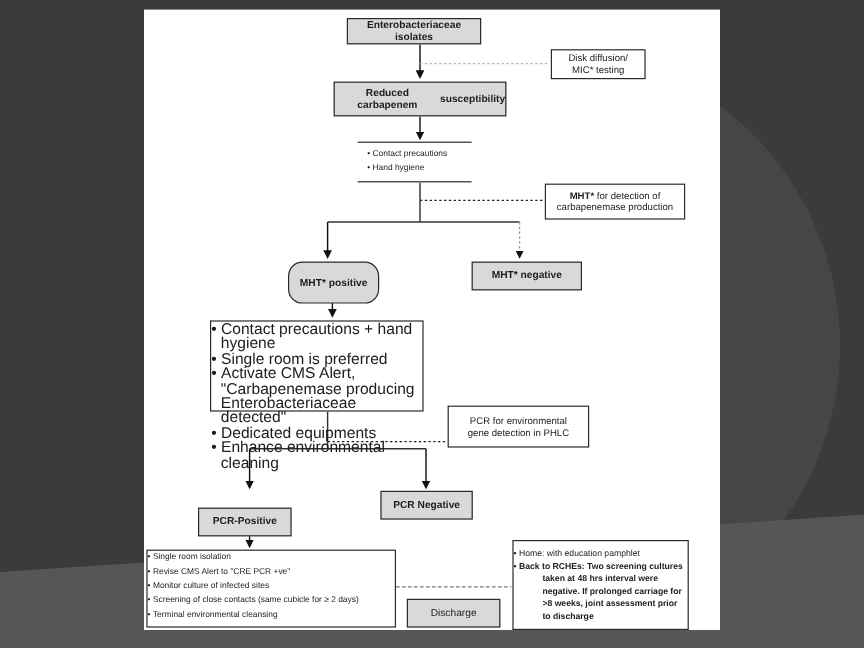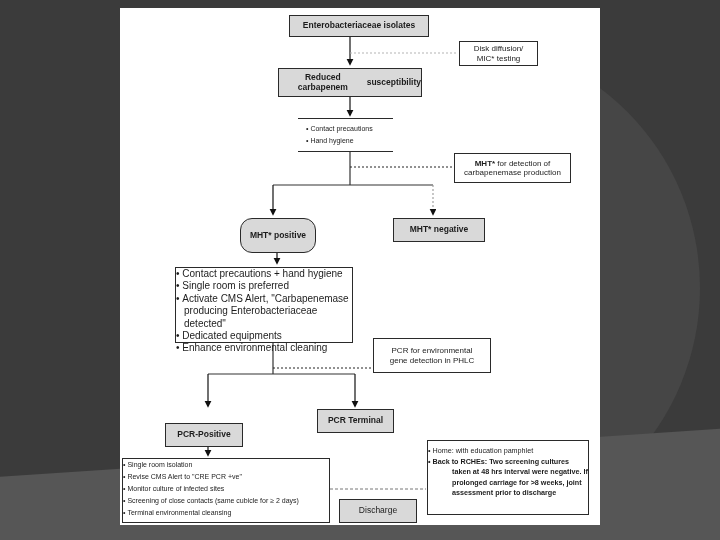--- a/index.html
+++ b/index.html
@@ -37,21 +37,21 @@
     border-bottom:1px solid var(--border,#2a2a2a);
   }
   ul.bullets{margin:0;padding:0;list-style:none;text-align:left;}
   ul.bullets li{padding-left:8px;text-indent:-8px;}
   ul.bullets li::before{content:"•\00a0";}
   ul.bullets li.hang{padding-left:24px;text-indent:-24px;font-weight:bold;}
   .f85{font-size:8.5px;}
   .f8{font-size:8px;}
   .f7{font-size:7px;line-height:12px;}
   .f72{font-size:7.2px;line-height:10.6px;}
-  .f75{font-size:10px;line-height:12.4px;}
+  .f75{font-size:13px;line-height:12.4px;}
   .pad{padding:3px 4px;}
   .b{font-weight:bold;}
 </style>
 </head>
 <body>
 
 <div class="bg-circle"></div>
 <div class="bg-floor"></div>
 
 <div class="slide">
@@ -81,21 +81,21 @@
     <line x1="153" y1="360" x2="252" y2="360" stroke="#222" stroke-width="1" stroke-dasharray="2 2"></line>
     <line x1="88" y1="366" x2="235" y2="366" stroke="#333" stroke-width="1.2"></line>
     <line x1="88" y1="366" x2="88" y2="398" stroke="#111" stroke-width="1.2" marker-end="url(#ah)"></line>
     <line x1="235" y1="366" x2="235" y2="398" stroke="#111" stroke-width="1.2" marker-end="url(#ah)"></line>
 
     <line x1="88" y1="425" x2="88" y2="447" stroke="#111" stroke-width="1.2" marker-end="url(#ah)"></line>
 
     <line x1="210" y1="481" x2="306" y2="481" stroke="#777" stroke-width="1" stroke-dasharray="3 2"></line>
   </svg>
 
-  <div class="box gray f85" style="left:169px;top:7px;width:140px;height:22px;">
+  <div class="box gray f85" style="left:169px;top:7px;width:112px;height:22px;">
     <span>Enterobacteriaceae isolates</span>
   </div>
 
   <div class="box white f8" style="left:339px;top:33px;width:79px;height:25px;flex-direction:column;">
     <span>Disk diffusion/</span>
     <span>MIC* testing</span>
   </div>
 
   <div class="box gray f85" style="left:158px;top:60px;width:144px;height:29px;">
     <span>Reduced carbapenem</span>
@@ -133,37 +133,37 @@
 
   <div class="box white f8" style="left:253px;top:330px;width:118px;height:35px;flex-direction:column;">
     <span>PCR for environmental</span>
     <span>gene detection in PHLC</span>
   </div>
 
   <div class="box gray f85" style="left:45px;top:415px;width:78px;height:24px;">
     <span>PCR-Positive</span>
   </div>
   <div class="box gray f85" style="left:197px;top:401px;width:77px;height:24px;">
-    <span>PCR Terminal</span>
+    <span>PCR Negative</span>
   </div>
 
   <div class="box white" style="left:2px;top:450px;width:208px;height:65px;align-items:flex-start;justify-content:flex-start;">
     <ul class="bullets f7 pad">
       <li>Single room isolation</li>
       <li>Revise CMS Alert to "CRE PCR +ve"</li>
       <li>Monitor culture of infected sites</li>
       <li>Screening of close contacts (same cubicle for ≥ 2 days)</li>
       <li>Terminal environmental cleansing</li>
     </ul>
   </div>
 
   <div class="box gray f85" style="left:219px;top:491px;width:78px;height:24px;font-weight:normal;">
     <span>Discharge</span>
   </div>
 
-  <div class="box white" style="left:307px;top:432px;width:162px;height:75px;align-items:flex-start;justify-content:flex-start;">
+  <div class="box white" style="left:307px;top:442px;width:147px;height:75px;align-items:flex-start;justify-content:flex-start;">
     <ul class="bullets f72 pad" style="padding-top:5px;">
       <li>Home: with education pamphlet</li>
       <li class="hang">Back to RCHEs: Two screening cultures taken at 48 hrs interval were negative. If prolonged carriage for &gt;8 weeks, joint assessment prior to discharge</li>
     </ul>
   </div>
 
 </div>
 
 </body></html>

